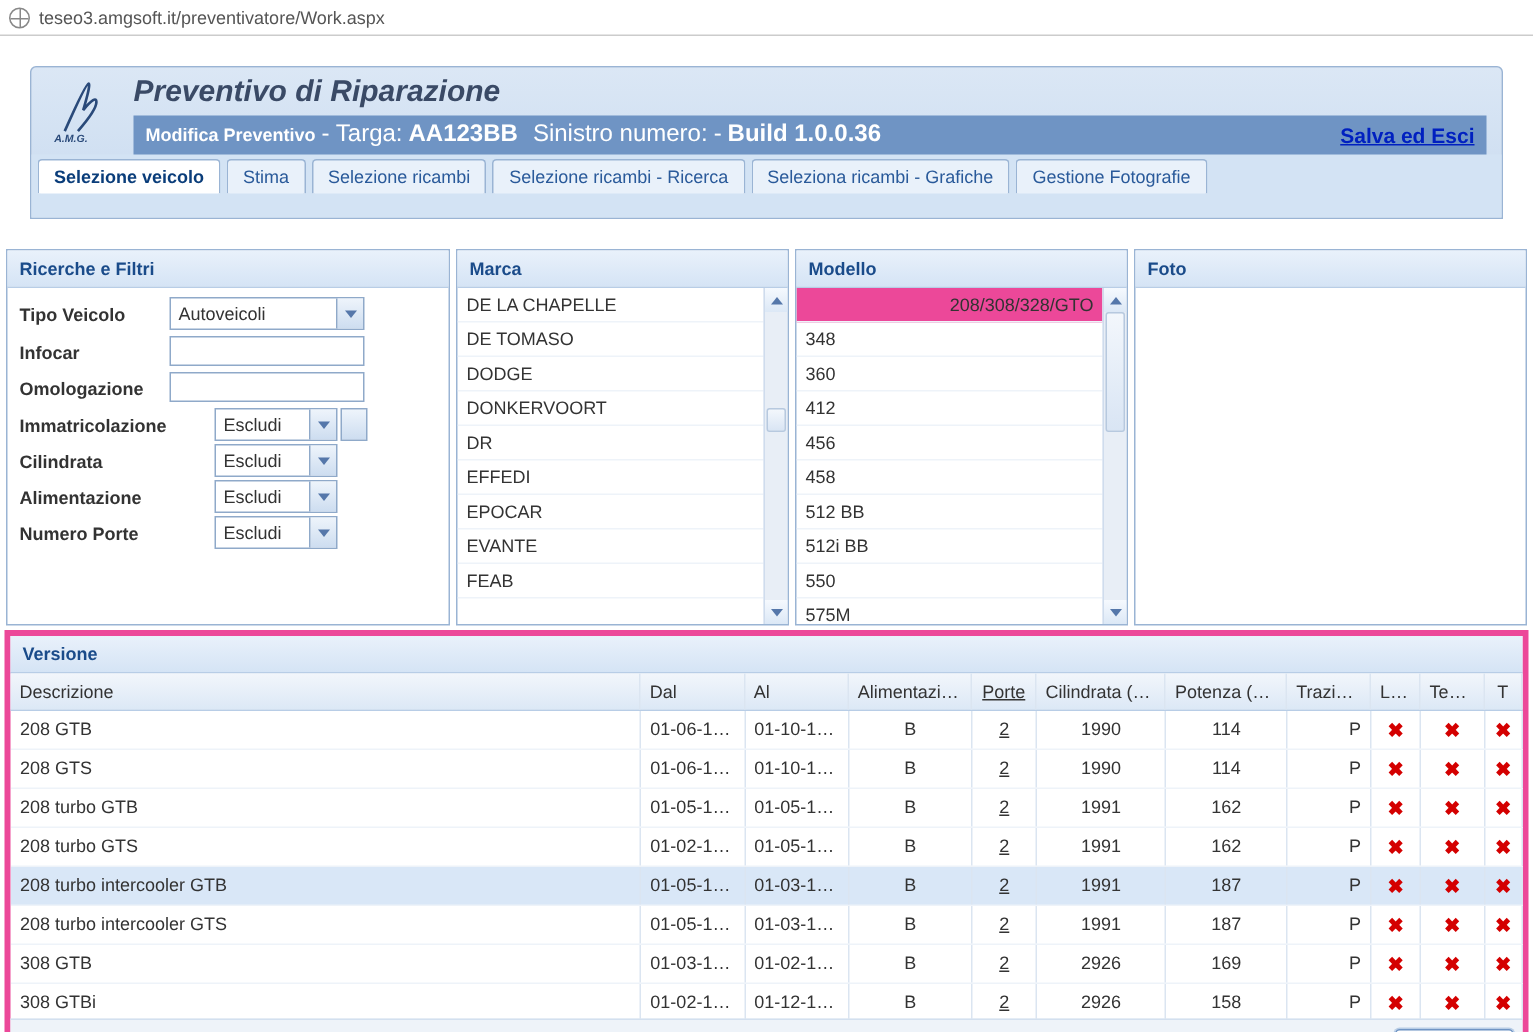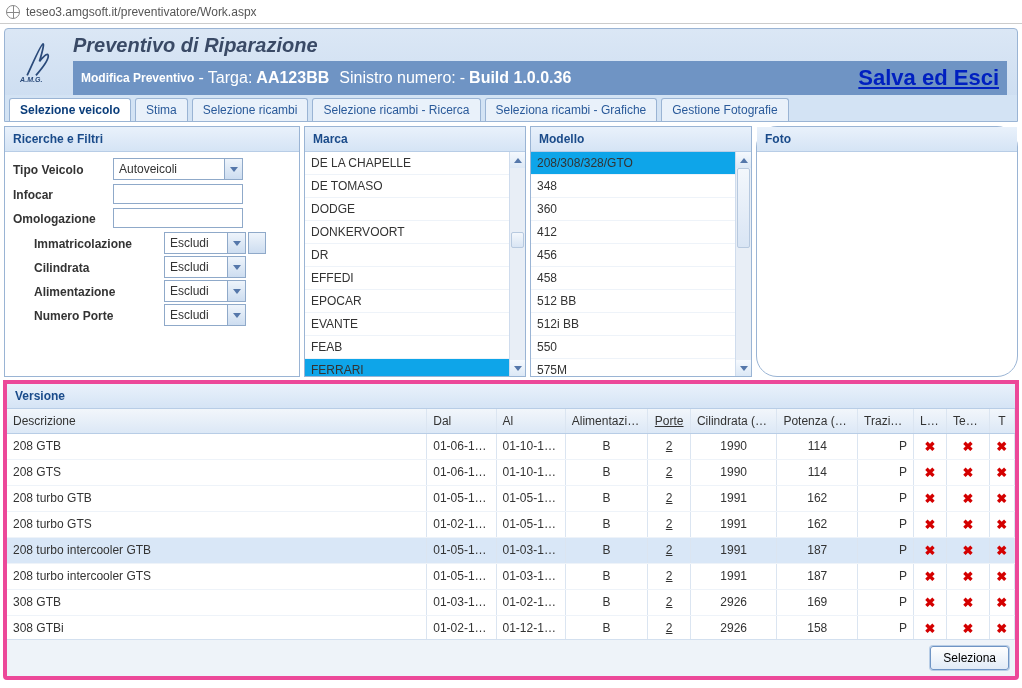--- a/index.html
+++ b/index.html
@@ -4,74 +4,74 @@
 <style>
   * { box-sizing: border-box; }
   html, body { margin:0; padding:0; font-family: Arial, sans-serif; font-size:12px; color:#333; }
   body { background:#fff; width:1022px; height:688px; overflow:hidden; }
 
   .addr-bar { height:24px; border-bottom:1px solid #ccc; display:flex; align-items:center; padding:0 6px; color:#555; background:#fff;}
   .addr-bar .globe { width:14px; height:14px; border:1px solid #888; border-radius:50%; margin-right:6px; position:relative; }
   .addr-bar .globe::before { content:""; position:absolute; left:0; right:0; top:50%; border-top:1px solid #888; }
   .addr-bar .globe::after { content:""; position:absolute; top:0; bottom:0; left:50%; border-left:1px solid #888; }
 
-  .header { background:linear-gradient(#dbe7f5,#c9dbf0); border:1px solid #9ab4d4; margin:4px; border-radius:4px 4px 0 0; }
+  .header { background:linear-gradient(#dbe7f5,#c9dbf0); border:1px solid #9ab4d4; margin:20px; border-radius:4px 4px 0 0; }
   .hdr-top { display:flex; align-items:center; padding:3px 10px 0 8px; }
   .logo { width:60px; height:48px; display:flex; align-items:center; justify-content:center; }
   .logo svg { width:54px; height:44px; }
   .title-block { flex:1; }
   .title-main { font-size:20px; font-style:italic; font-weight:bold; color:#3a4a66; padding:2px 0 4px 0;}
   .hdr-bar { background:#6f94c4; color:#fff; font-weight:bold; padding:4px 8px; display:flex; align-items:center;}
   .hdr-bar .sub { font-weight:normal; font-size:16px; margin-left:4px;}
-  .salva { margin-left:auto; color:#0020c0; font-size:22px; font-weight:bold; text-decoration:underline; cursor:pointer;}
-
-  .tabs { background:#d3e3f4; padding:3px 4px 0 4px; display:flex; gap:4px; }
+  .salva { margin-left:auto; color:#0020c0; font-size:14px; font-weight:bold; text-decoration:underline; cursor:pointer;}
+
+  .tabs { background:#d3e3f4; padding:3px 4px 16px 4px; display:flex; gap:4px; }
   .tab { background:#e9f1fa; border:1px solid #9ab4d4; border-bottom:none; border-radius:3px 3px 0 0; padding:4px 10px; color:#2a5a9a; cursor:pointer; font-size:12px;}
   .tab.active { background:#fff; font-weight:bold; color:#0a3d7a;}
 
   .panels { display:flex; gap:4px; margin:0 4px; }
   .panel { border:1px solid #9ab4d4; background:#fff; border-radius:0 0 0 0;}
   .panel-h { background:linear-gradient(#e9f1fb,#d5e4f5); color:#1a4b8a; font-weight:bold; padding:5px 8px; border-bottom:1px solid #b8cde6;}
   .panel-body { padding:6px 8px; }
 
   .p-filters { width:296px; }
   .p-marca   { width:222px; }
   .p-modello { width:222px; }
-  .p-foto    { flex:1;border-radius:21px; }
+  .p-foto    { flex:1; }
 
   .frow { display:flex; align-items:center; margin-bottom:4px; }
   .flabel { width:100px; font-weight:bold; padding-top:2px;}
   .finput { flex:1; }
   .finput input[type=text] { width:130px; height:20px; border:1px solid #8fa9c9; padding:0 3px;}
   .select-wrap { display:inline-flex; border:1px solid #8fa9c9; background:#fff; height:22px; width:130px; }
   .select-wrap span { flex:1; padding:3px 5px; }
   .select-wrap .dd { width:18px; background:linear-gradient(#eef4fb,#cdddf0); border-left:1px solid #8fa9c9; display:flex; align-items:center; justify-content:center; cursor:pointer;}
   .select-wrap .dd::before { content:""; border-left:4px solid transparent; border-right:4px solid transparent; border-top:5px solid #4a6; border-top-color:#5577aa;}
   .btnrow { display:flex; gap:8px; justify-content:flex-end; padding:4px 0 8px 0;}
   .btn { border:1px solid #9ab4d4; background:linear-gradient(#f7fbff,#dde9f7); padding:3px 14px; border-radius:2px; cursor:pointer; font-size:12px; color:#335;}
   .btn.dis { color:#9aa; cursor:default;}
 
   .subhdr { color:#1a4b8a; font-weight:bold; border-top:1px solid #d3e0ef; padding:6px 0 6px 0;}
   .excl-row { display:flex; align-items:center; margin-bottom:2px;}
-  .excl-row .flabel { width:130px; font-weight:bold;margin-left:21px;}
+  .excl-row .flabel { width:130px; font-weight:bold;}
   .excl-sel { display:inline-flex; border:1px solid #8fa9c9; height:22px; width:82px;}
   .excl-sel span { flex:1; padding:3px 5px;}
   .excl-sel .dd { width:18px; background:linear-gradient(#eef4fb,#cdddf0); border-left:1px solid #8fa9c9; display:flex; align-items:center; justify-content:center; cursor:pointer;}
   .excl-sel .dd::before { content:""; border-left:4px solid transparent; border-right:4px solid transparent; border-top:5px solid #5577aa;}
   .excl-extra { width:18px; height:22px; border:1px solid #8fa9c9; margin-left:2px; background:linear-gradient(#eef4fb,#cdddf0); display:inline-block;}
 
   .listbox { height:224px; overflow:hidden; border:0; position:relative;}
   .listbox .scroll { position:absolute; right:0; top:0; bottom:0; width:16px; background:#e8eef6; border-left:1px solid #cfdced;}
   .listbox .scroll .up, .listbox .scroll .down { height:16px; background:linear-gradient(#f5f9fe,#dce8f6); display:flex; align-items:center; justify-content:center;}
   .listbox .scroll .up::before { content:""; border-left:4px solid transparent; border-right:4px solid transparent; border-bottom:5px solid #5577aa;}
   .listbox .scroll .down { position:absolute; bottom:0; left:0; right:0;}
   .listbox .scroll .down::before { content:""; border-left:4px solid transparent; border-right:4px solid transparent; border-top:5px solid #5577aa;}
   .listbox ul { list-style:none; margin:0; padding:0; margin-right:16px;}
   .listbox li { padding:4px 6px; border-bottom:1px solid #eef3f9; cursor:pointer; }
-  .listbox li.sel { background:#0ea5e9; }
+  .listbox li.sel { background:#ec4899;text-align:right; }
   .p-modello .listbox .scroll .thumb { position:absolute; left:1px; right:1px; top:16px; height:80px; background:linear-gradient(#f3f7fc,#d9e5f4); border:1px solid #b7c9df; border-radius:2px;}
   .p-marca .listbox .scroll .thumb { position:absolute; left:1px; right:1px; top:80px; height:16px; background:linear-gradient(#f3f7fc,#d9e5f4); border:1px solid #b7c9df; border-radius:2px;}
 
   .versione { margin:3px; border:4px solid #ec4899; border-radius:0 0 4px 4px;}
   .vgrid { width:100%; }
   .vhead { display:flex; background:linear-gradient(#f2f6fb,#dce8f6); border-bottom:1px solid #b8cde6; }
   .vhead > div, .vrow > div { padding:5px 6px; border-right:1px solid #dbe5f1; overflow:hidden; white-space:nowrap; text-overflow:ellipsis;}
   .vhead > div { font-weight:normal; color:#333; cursor:pointer;}
   .vbody { max-height:205px; overflow-y:scroll;}
   .vrow { display:flex; border-bottom:1px solid #eef3f9; cursor:pointer;}
@@ -182,21 +182,20 @@
       <ul id="marca-list">
           <li>DE LA CHAPELLE</li>
           <li>DE TOMASO</li>
           <li>DODGE</li>
           <li>DONKERVOORT</li>
           <li>DR</li>
           <li>EFFEDI</li>
           <li>EPOCAR</li>
           <li>EVANTE</li>
           <li>FEAB</li>
-          <li class="sel">FERRARI</li>
         </ul>
       <div class="scroll">
         <div class="up"></div>
         <div class="thumb"></div>
         <div class="down"></div>
       </div>
     </div>
   </div>
 
   <div class="panel p-modello">

